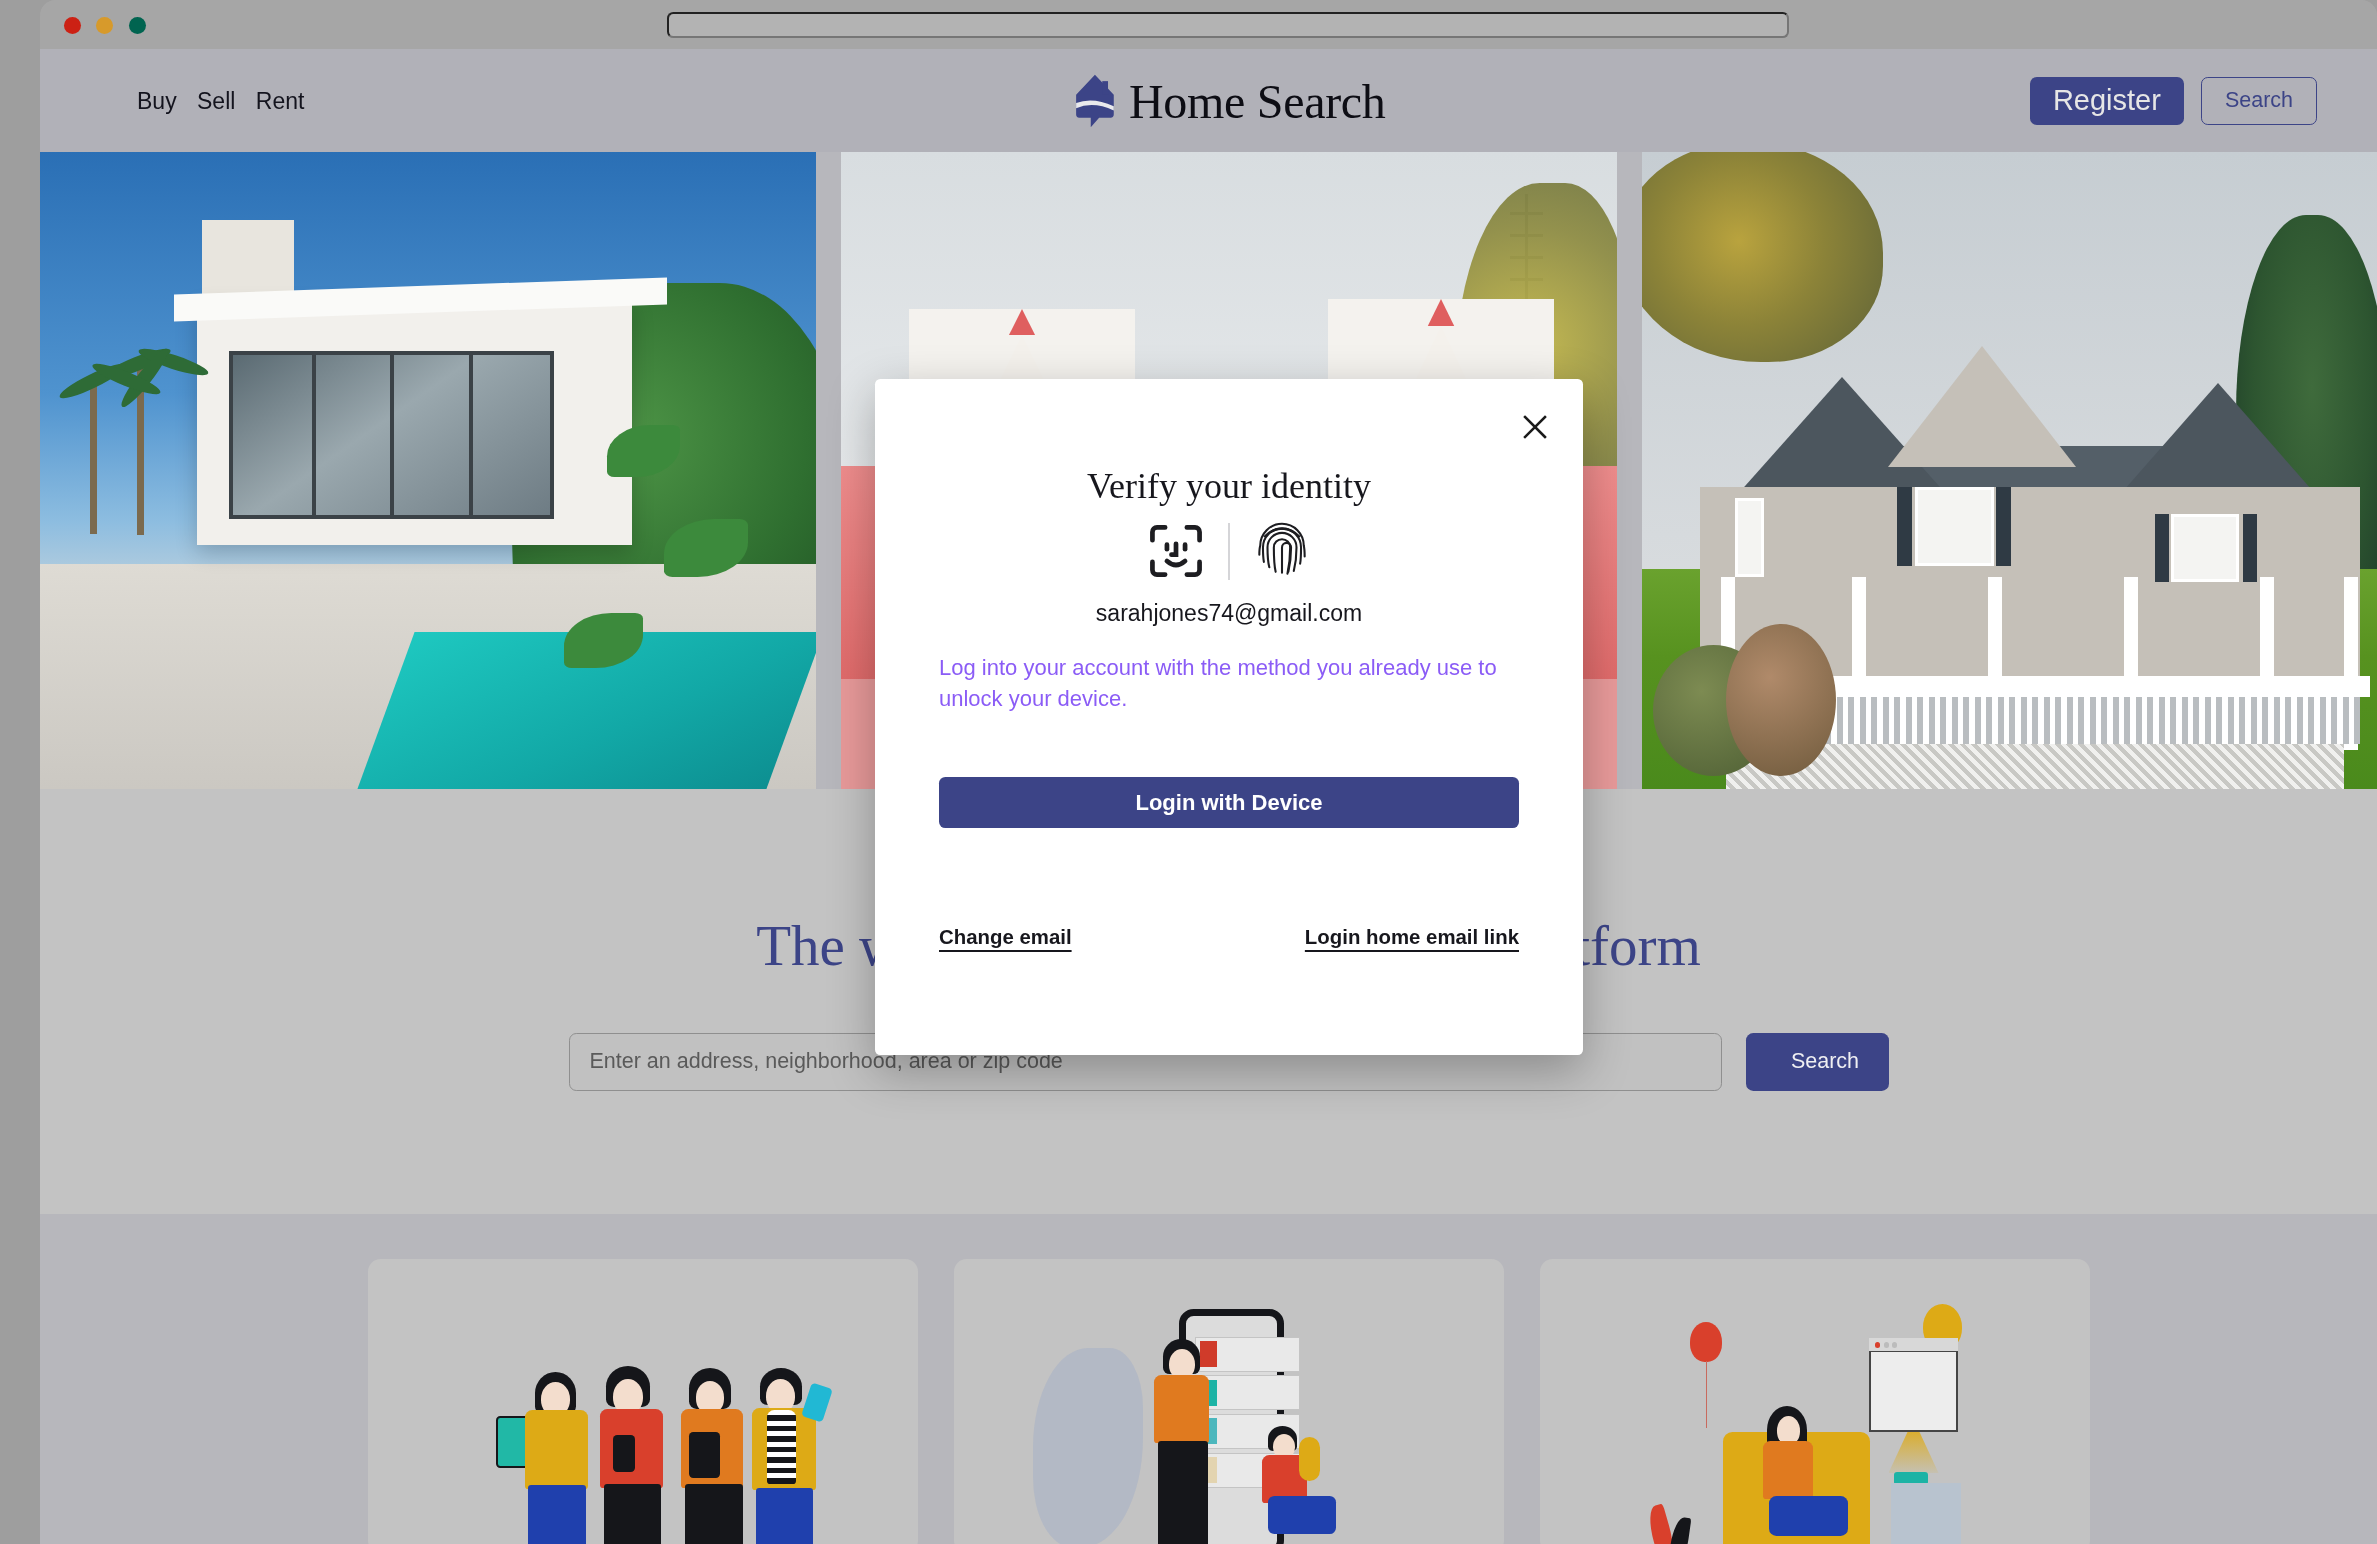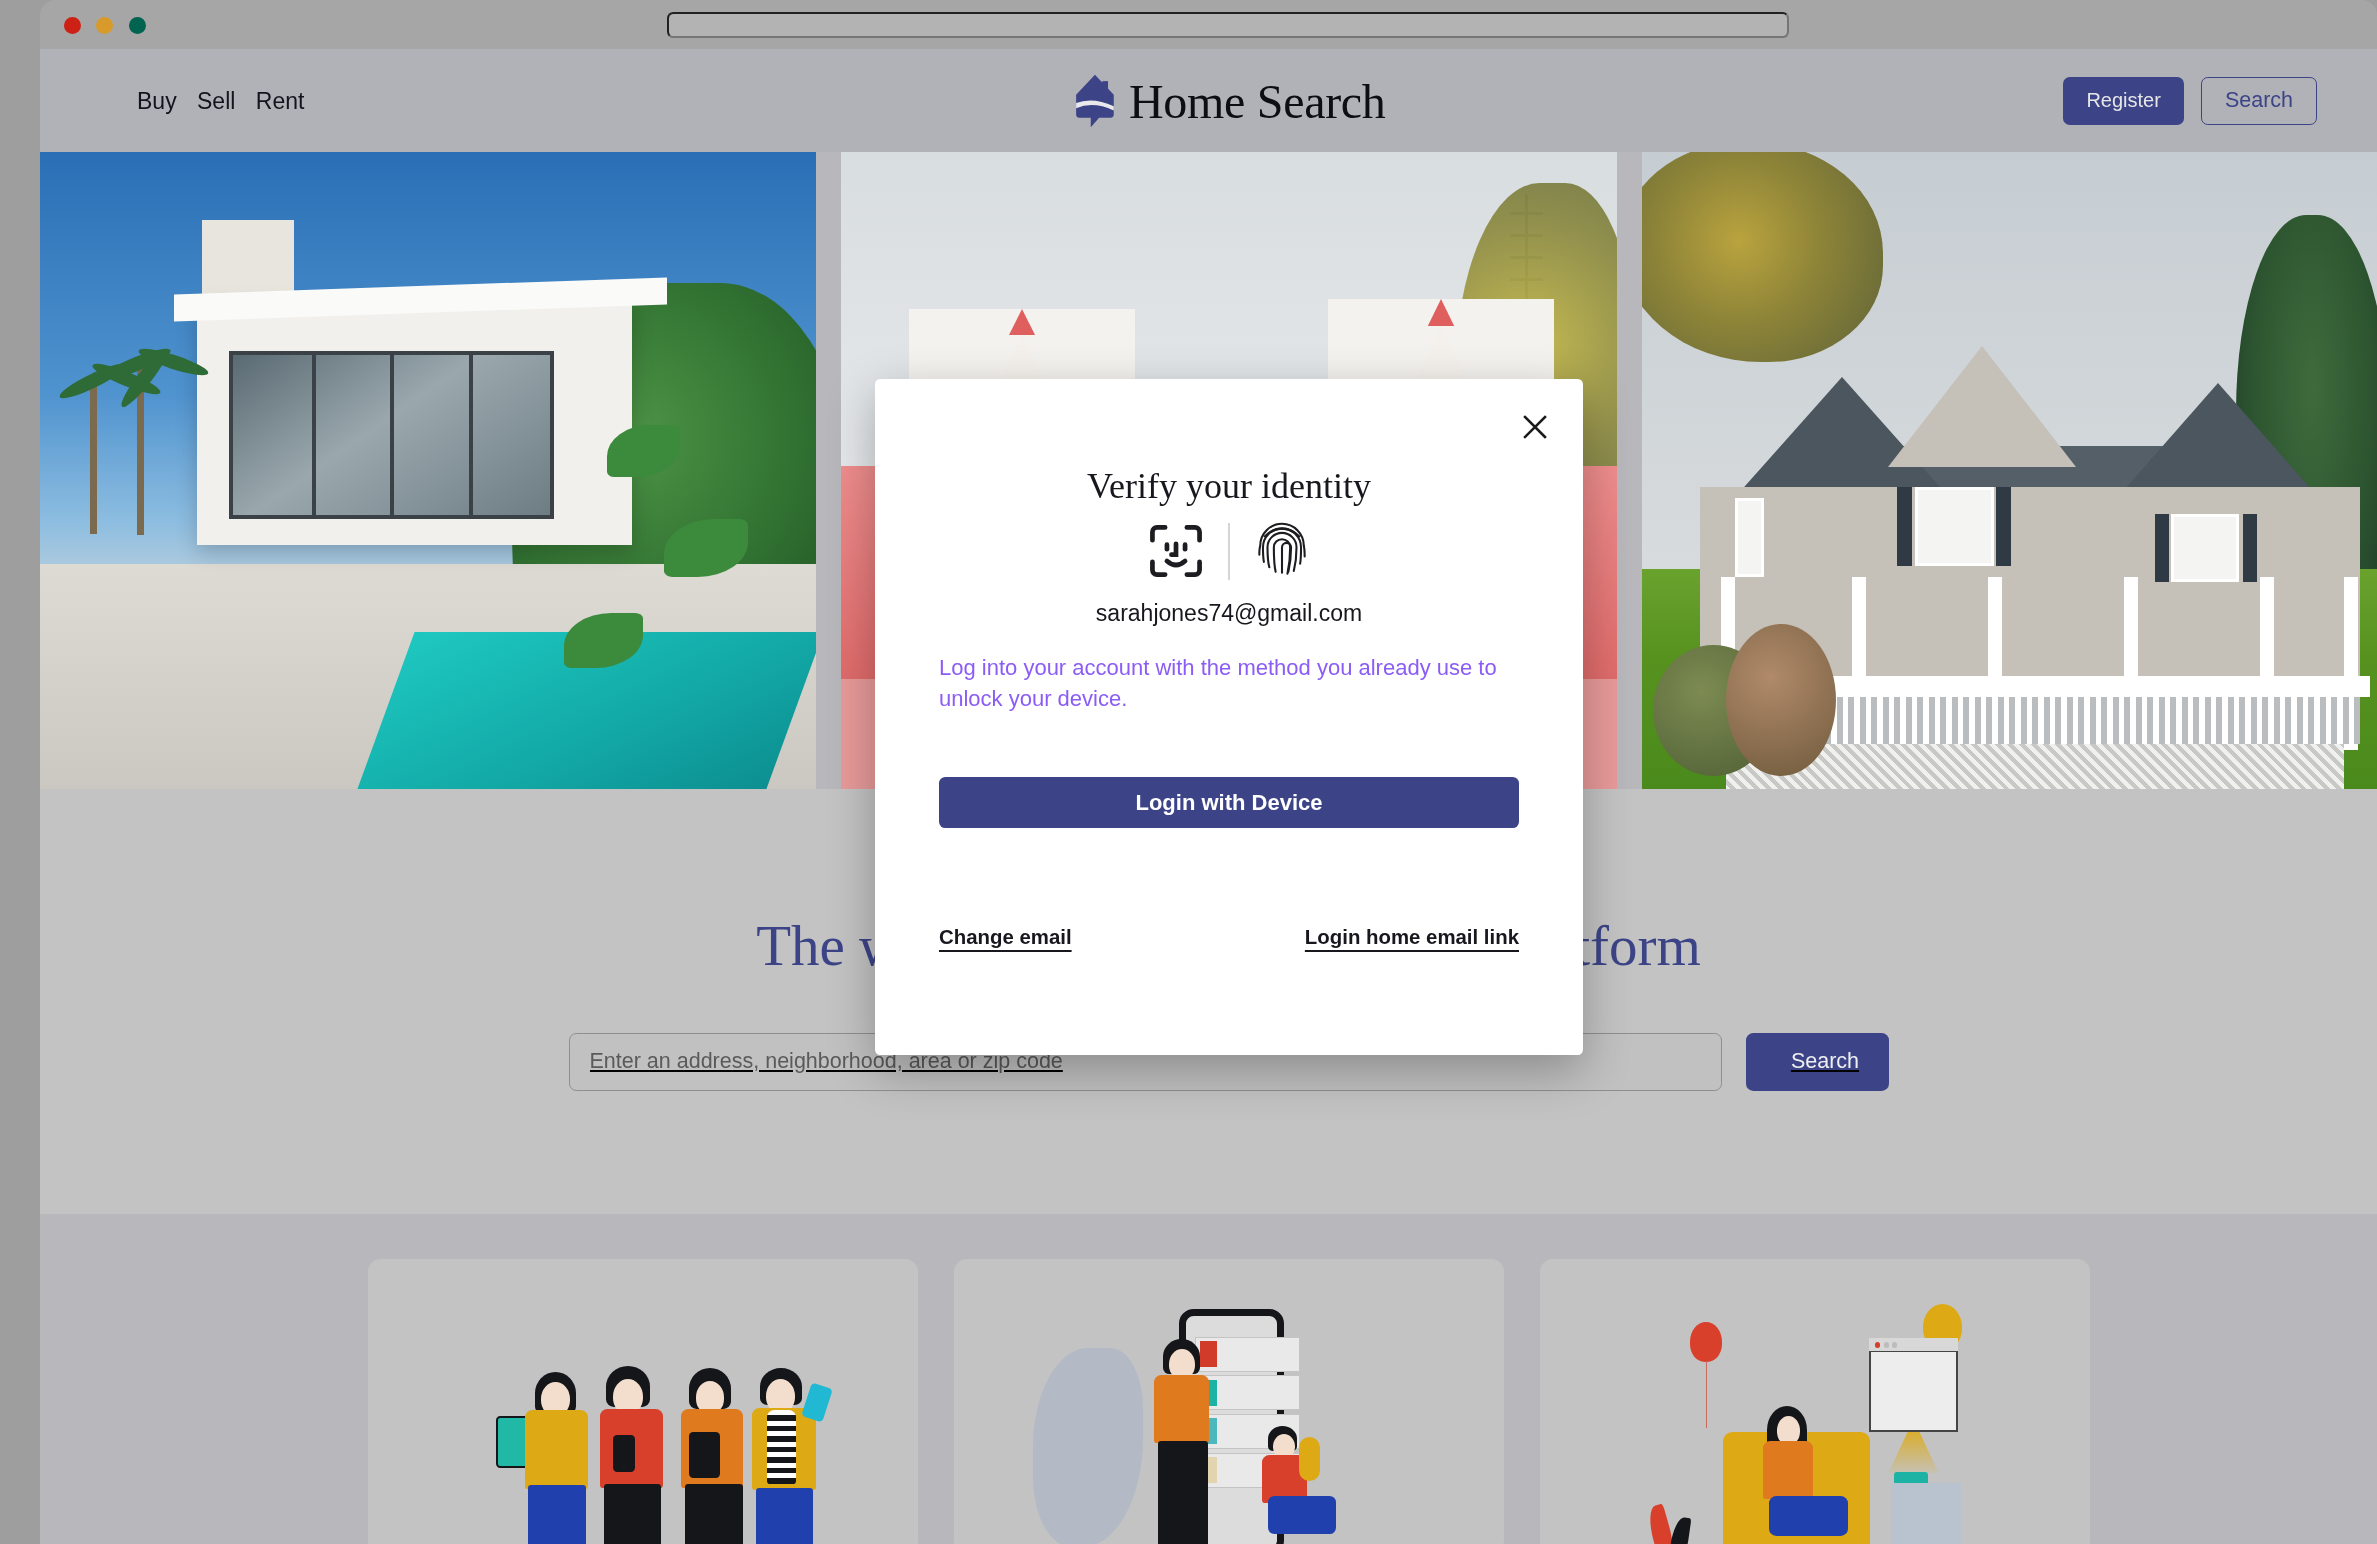--- a/index.html
+++ b/index.html
@@ -75,21 +75,21 @@
   }
   .header-actions {
     position: absolute; right: 100px; top: 50%;
     transform: translateY(-50%);
     display: flex; gap: 17px; align-items: center;
   }
   .btn-register {
     background: #3c4487; color: #e6e6e6;
     border: none; border-radius: 6.8px;
     padding: 0 23px; height: 48px;
-    font-size: 20px; font-family: inherit;
+    font-size: 29px; font-family: inherit;
     cursor: pointer;
   }
   .btn-login {
     background: transparent; color: #3c4487;
     border: 1.6px solid #3c4487; border-radius: 6.8px;
     padding: 0 23px; height: 48px;
     font-size: 21.5px; font-family: inherit;
     cursor: pointer;
   }
 
@@ -154,21 +154,21 @@
     display: flex; flex-direction: column;
     align-items: center; justify-content: center;
   }
   .headline {
     font-family: "Liberation Serif", serif;
     font-size: 57px; color: #3c4487;
     white-space: nowrap;
     margin-bottom: 55px;
     text-align: center;
   }
-  .searchrow { display: flex; gap: 24px; align-items: stretch; text-decoration: underline; }
+  .searchrow { display: flex; gap: 24px; align-items: stretch; }
   .search-input {
     width: 1153px; height: 58px;
     background: #c1c1c1;
     border: 1.6px solid #8f8f8f;
     border-radius: 7.3px;
     font-size: 21.5px; font-family: inherit;
     color: #2a2a2a; padding: 0 20px;
     outline: none;
   }
   .search-input::placeholder { color: #5a5a5a; }

